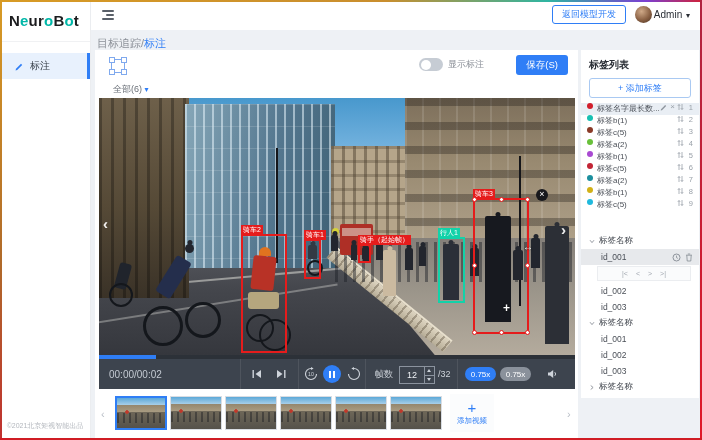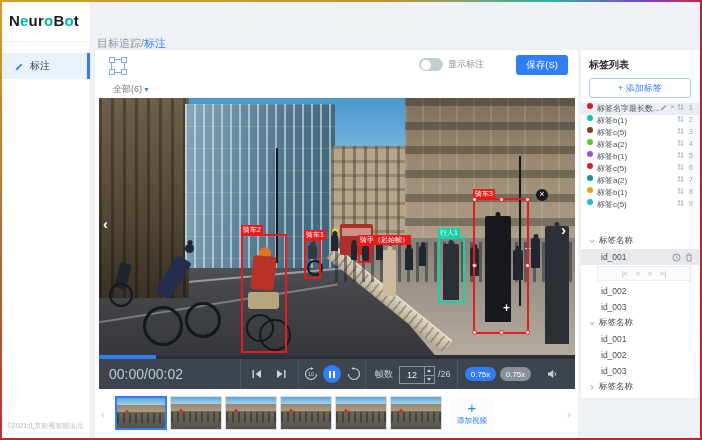--- a/index.html
+++ b/index.html
@@ -106,21 +106,21 @@
      line-height:11px;text-align:center;z-index:31;cursor:pointer;}
   .cursor-move{left:404px;top:203px;color:#fff;font-size:12px;font-weight:bold;text-shadow:0 0 2px #000;z-index:31;}
   .cursor-resize{left:424px;top:143px;color:#fff;font-size:10px;font-weight:bold;text-shadow:0 0 2px #000;z-index:31;}
 
   
   .progress{position:absolute;left:4px;top:305px;width:476px;height:4px;background:#2c3138;}
   .progress-fill{width:12%;height:100%;background:#2f7ef6;}
   .controls{position:absolute;left:4px;top:309px;width:476px;height:30px;background:#3d444e;color:#cdd2d9;}
   .controls .sep{position:absolute;top:0;width:1px;height:30px;background:rgba(255,255,255,.09);}
   .c-abs{position:absolute;top:0;height:30px;display:flex;align-items:center;}
-  .time{left:10px;font-size:14px;color:#c4cad2;}
+  .time{left:10px;font-size:10px;color:#c4cad2;}
   .pausebtn{left:224px;top:6px;width:18px;height:18px;border-radius:50%;background:#2f7ef6;position:absolute;cursor:pointer;}
   .pausebtn i{position:absolute;top:5.5px;width:2px;height:7px;background:#fff;}
   .pausebtn i:nth-child(1){left:6px;} .pausebtn i:nth-child(2){left:10px;}
   .frame-lbl{left:276px;font-size:9px;}
   .frame-box{left:300px;top:7px;width:34px;height:16px;border:1px solid #8b939e;display:flex;position:absolute;}
   .frame-val{flex:1;display:flex;align-items:center;justify-content:center;font-size:9px;color:#eef1f5;}
   .spin{width:9px;border-left:1px solid #8b939e;display:flex;flex-direction:column;}
   .spin b{flex:1;position:relative;cursor:pointer;}
   .spin b:first-child{border-bottom:1px solid #8b939e;}
   .spin b::after{content:"";position:absolute;left:2px;border-left:2.5px solid transparent;border-right:2.5px solid transparent;}
@@ -193,20 +193,30 @@
     </div>
     <div class="side-item">
       <svg width="9" height="9" viewBox="0 0 9 9">
           <path d="M1 6.8 6 1.8l1.2 1.2-5 5L.6 8.4z" fill="#2f7ef6"></path>
         </svg>
       <span>标注</span>
     </div>
     <div class="copyright">©2021北京矩视智能出品</div>
   </div>
 
+  <div class="header">
+    <div class="collapse">
+        <i></i>
+        <i></i>
+        <i></i>
+      </div>
+    <button class="back-btn">返回模型开发</button>
+    <div class="avatar"></div>
+    <div class="admin"><span>Admin</span> <span class="caret">▾</span></div>
+  </div>
 
   <div class="breadcrumb">
     <span>目标追踪</span><span>/</span><span class="cur">标注</span>
   </div>
 
   <div class="card-main">
     <div class="rect-tool">
         <i></i>
         <i></i>
         <i></i>
@@ -343,21 +353,21 @@
           </svg>
       </div>
       <div class="c-abs frame-lbl">帧数</div>
       <div class="frame-box">
         <span class="frame-val">12</span>
         <span class="spin">
             <b></b>
             <b></b>
           </span>
       </div>
-      <div class="c-abs frame-total">/26</div>
+      <div class="c-abs frame-total">/32</div>
       <div class="pill p1">0.75x</div>
       <div class="pill p2">0.75x</div>
       <div class="c-abs icbtn" style="left:448px">
         <svg width="11" height="10" viewBox="0 0 11 10">
             <path d="M1 3.4h2L6.2 1v8L3 6.6H1z" fill="#cfd4db"></path>
             <path d="M7.8 3.2a2.6 2.6 0 0 1 0 3.6" stroke="#cfd4db" fill="none" stroke-width="1"></path>
           </svg>
       </div>
     </div>
 

